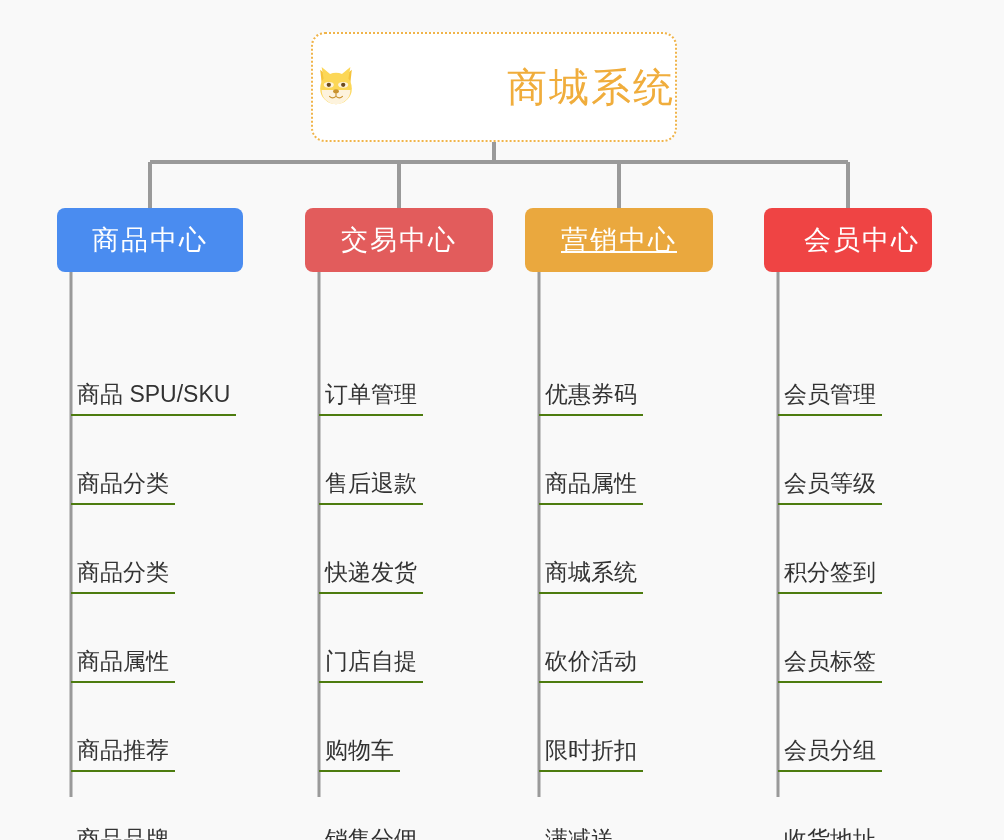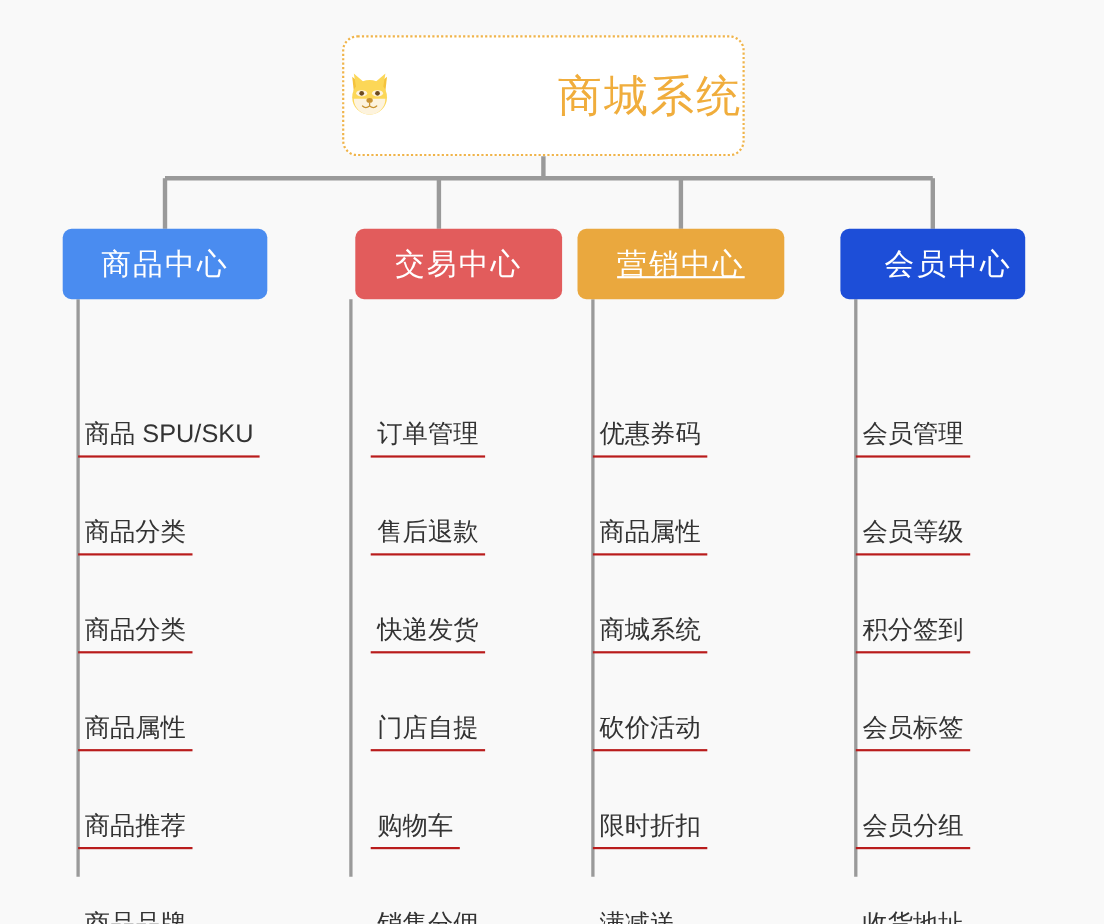--- a/index.html
+++ b/index.html
@@ -87,21 +87,21 @@
     position: absolute;
     height: 0;
     display: flex;
     align-items: flex-end;
   }
   .leaf-label {
     font-size: 23px;
     color: #333333;
     white-space: nowrap;
     padding: 0 6px 7px 6px;
-    border-bottom: 2px solid #b91c1c;
+    border-bottom: 2px solid #4d7c0f;
     display: inline-block;
     line-height: 1.15;
   }
 </style>
 </head>
 <body>
 
 <div id="diagram">
 
   <svg id="connectors" viewBox="0 0 1004 840" width="1004" height="840" aria-hidden="true">
@@ -157,21 +157,21 @@
             <span class="leaf-label">商品属性</span>
           </div>
           <div class="leaf-item" style="left: 14px; top: 500px;">
             <span class="leaf-label">商品推荐</span>
           </div>
           <div class="leaf-item" style="left: 14px; top: 589px;">
             <span class="leaf-label">商品品牌</span>
           </div>
         </div>
       </div>
-      <div class="branch" style="left: 305px; width: 188px; margin-left: 18px;">
+      <div class="branch" style="left: 305px; width: 188px;">
         <div class="branch-header" style="background: rgb(226, 92, 92); width: 188px;">
           <span>交易中心</span>
         </div>
         <div class="leaf-list">
           <div class="leaf-item" style="left: 14px; top: 144px;">
             <span class="leaf-label">订单管理</span>
           </div>
           <div class="leaf-item" style="left: 14px; top: 233px;">
             <span class="leaf-label">售后退款</span>
           </div>
@@ -208,21 +208,21 @@
           </div>
           <div class="leaf-item" style="left: 14px; top: 500px;">
             <span class="leaf-label">限时折扣</span>
           </div>
           <div class="leaf-item" style="left: 14px; top: 589px;">
             <span class="leaf-label">满减送</span>
           </div>
         </div>
       </div>
       <div class="branch" style="left: 764px; width: 168px;">
-        <div class="branch-header" style="background: #1d4ed8; width: 168px; padding-left: 28px;">
+        <div class="branch-header" style="background: #ef4444; width: 168px; padding-left: 28px;">
           <span>会员中心</span>
         </div>
         <div class="leaf-list">
           <div class="leaf-item" style="left: 14px; top: 144px;">
             <span class="leaf-label">会员管理</span>
           </div>
           <div class="leaf-item" style="left: 14px; top: 233px;">
             <span class="leaf-label">会员等级</span>
           </div>
           <div class="leaf-item" style="left: 14px; top: 322px;">

